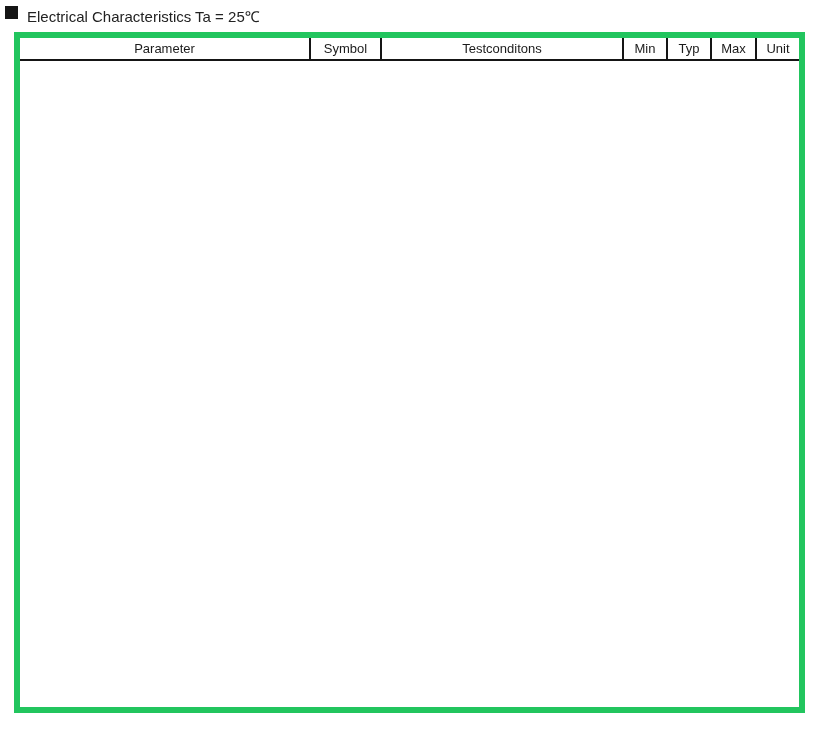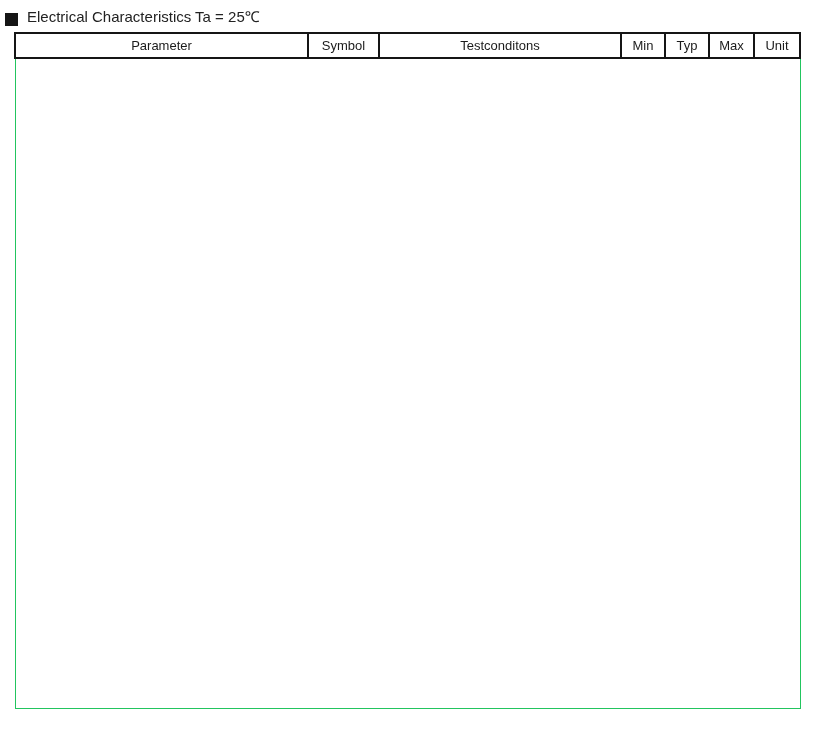--- a/index.html
+++ b/index.html
@@ -2,28 +2,28 @@
 <html><head>
 <meta charset="utf-8">
 <style>
   html,body{margin:0;padding:0;}
   body{
     width:813px;height:740px;background:#ffffff;
     font-family:"Liberation Sans",sans-serif;color:#1b1b1b;
     overflow:hidden;
   }
   .title-row{
-    display:flex;align-items:flex-end;gap:9px;
+    display:flex;align-items:flex-start;gap:9px;
     padding:6px 0 6px 5px;font-size:15px;color:#222;
   }
   .title-square{width:13px;height:13px;background:#151515;flex:0 0 auto;}
   table.ec{
     border-collapse:collapse;table-layout:fixed;
     margin-left:14px;width:785px;
-    border:1px solid #22c55e;
+    border:6px solid #22c55e;
   }
   .ec th,.ec td{
     border:2px solid #151515;
     font-size:13px;font-weight:normal;
     padding:1px 3px;text-align:center;vertical-align:middle;
     line-height:1.2;overflow:hidden;
   }
   .ec thead tr{height:25px;}
   .ec tbody tr{height:26px;}
 </style>

